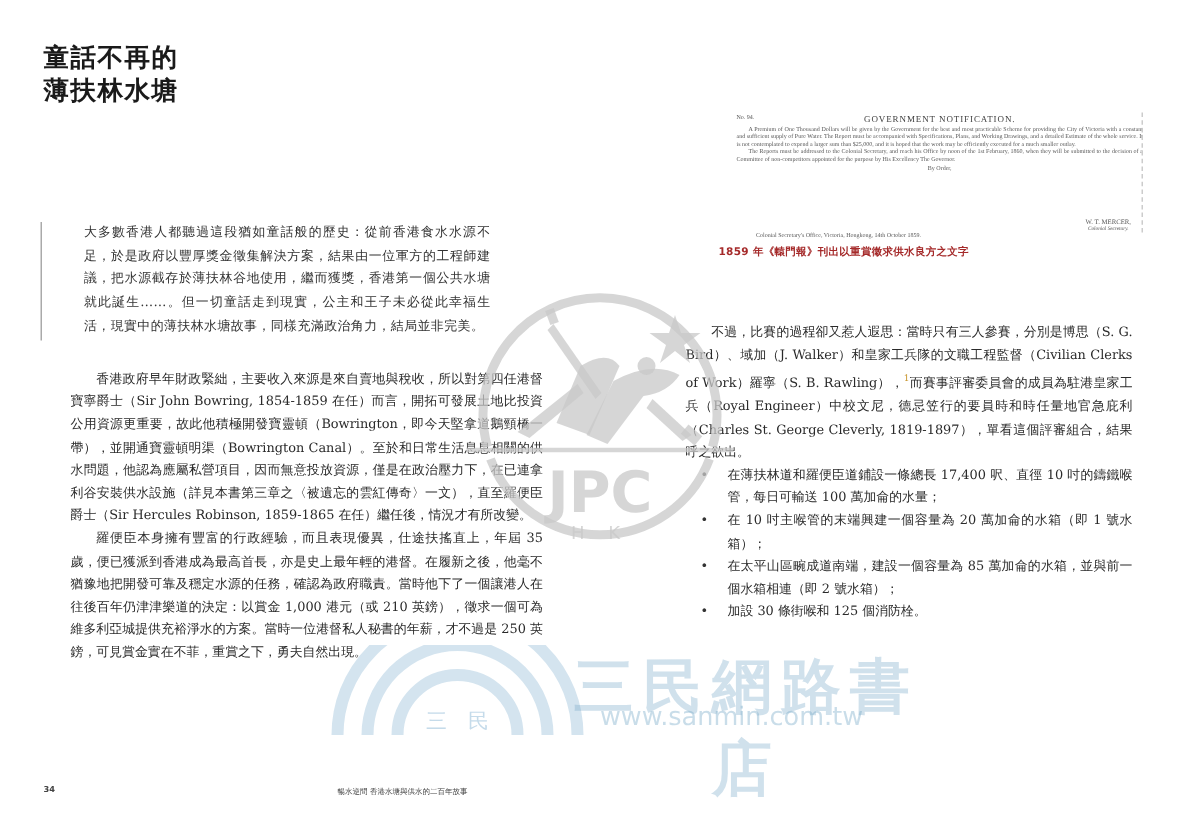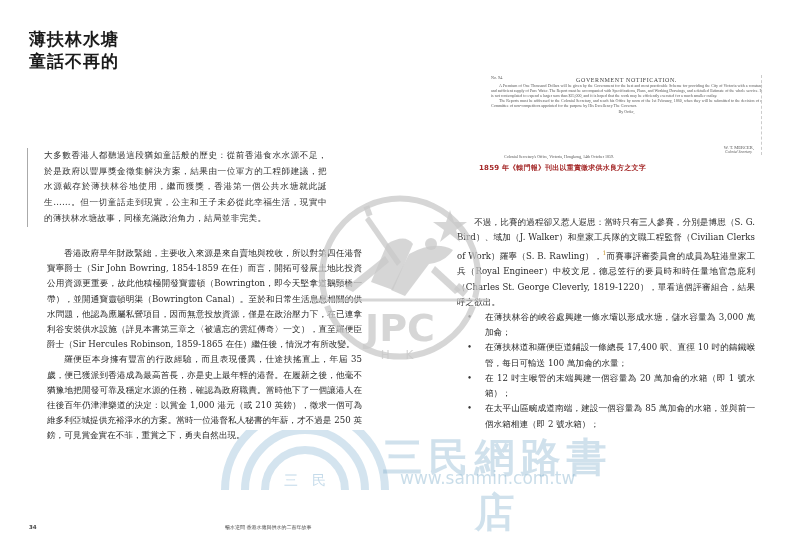--- a/index.html
+++ b/index.html
@@ -5,21 +5,21 @@
   * { box-sizing: border-box; margin: 0; padding: 0; }
   html, body { width: 800px; height: 547px; background: #ffffff; overflow: hidden; }
   body { position: relative; font-family: "DejaVu Serif", "Liberation Serif", serif; color: #222; }
 
   .page { position: absolute; top: 0; height: 547px; }
   .page-left { left: 0; width: 400px; }
   .page-right { left: 400px; width: 400px; margin-top: 48px; }
 
   .chapter-title { position: absolute; left: 29px; top: 28px; font-size: 17px; font-weight: bold; line-height: 22px; letter-spacing: 1px; color: #1a1a1a; }
 
-  .intro { position: absolute; left: 27px; top: 148px; width: 300px; border-left: 1px solid #aaa; padding-left: 16px; }
+  .intro { position: absolute; left: 27px; top: 148px; width: 300px; border-left: 1px solid #aaa; padding-left: 28px; }
   .intro p { font-size: 8.6px; line-height: 15.7px; color: #333; letter-spacing: 0.3px; text-align: justify; }
 
   .body-left { position: absolute; left: 47px; top: 246px; width: 315px; }
   .body-text p { font-size: 8.6px; line-height: 15.2px; color: #2a2a2a; text-align: justify; text-indent: 2em; }
 
   .footer { position: absolute; top: 524px; font-size: 5px; color: #444; font-family: "DejaVu Sans", sans-serif; }
   .folio { font-weight: bold; font-size: 5.5px; }
 
   .notice { position: absolute; left: 91px; top: 27px; width: 271px; height: 80px; font-family: "Liberation Serif", serif; color: #555; font-size: 4px; line-height: 5px; }
   .notice .no { position: absolute; left: 0; top: 0; font-size: 4px; }
@@ -44,22 +44,22 @@
   .wm-sanmin { position: absolute; left: 215px; top: 430px; width: 400px; height: 60px; pointer-events: none; }
   .wm-sanmin .arcs { position: absolute; left: 0; top: 0; }
   .wm-sanmin .cn { position: absolute; left: 165px; top: 0px; font-size: 40px; color: rgba(120, 170, 200, 0.35); font-family: "DejaVu Sans", sans-serif; letter-spacing: 6px; font-weight: bold; text-align: center; }
   .wm-sanmin .url { position: absolute; left: 185px; top: 38px; font-size: 17px; color: rgba(120, 170, 200, 0.4); font-family: "DejaVu Sans", sans-serif; }
 </style>
 </head>
 <body>
 
 <div class="page page-left">
   <div class="chapter-title">
+    <div>童話不再的</div>
     <div>薄扶林水塘</div>
-    <div>童話不再的</div>
   </div>
 
   <div class="intro">
     <p>大多數香港人都聽過這段猶如童話般的歷史：從前香港食水水源不足，於是政府以豐厚獎金徵集解決方案，結果由一位軍方的工程師建議，把水源截存於薄扶林谷地使用，繼而獲獎，香港第一個公共水塘就此誕生……。但一切童話走到現實，公主和王子未必從此幸福生活，現實中的薄扶林水塘故事，同樣充滿政治角力，結局並非完美。</p>
   </div>
 
   <div class="body-left body-text">
     <p>香港政府早年財政緊絀，主要收入來源是來自賣地與稅收，所以對第四任港督寶寧爵士（Sir John Bowring, 1854-1859 在任）而言，開拓可發展土地比投資公用資源更重要，故此他積極開發寶靈頓（Bowrington，即今天堅拿道鵝頸橋一帶），並開通寶靈頓明渠（Bowrington Canal）。至於和日常生活息息相關的供水問題，他認為應屬私營項目，因而無意投放資源，僅是在政治壓力下，在已連拿利谷安裝供水設施（詳見本書第三章之〈被遺忘的雲紅傳奇〉一文），直至羅便臣爵士（Sir Hercules Robinson, 1859-1865 在任）繼任後，情況才有所改變。</p>
     <p>羅便臣本身擁有豐富的行政經驗，而且表現優異，仕途扶搖直上，年屆 35 歲，便已獲派到香港成為最高首長，亦是史上最年輕的港督。在履新之後，他毫不猶豫地把開發可靠及穩定水源的任務，確認為政府職責。當時他下了一個讓港人在往後百年仍津津樂道的決定：以賞金 1,000 港元（或 210 英鎊），徵求一個可為維多利亞城提供充裕淨水的方案。當時一位港督私人秘書的年薪，才不過是 250 英鎊，可見賞金實在不菲，重賞之下，勇夫自然出現。</p>
   </div>
@@ -79,26 +79,26 @@
     <div class="sig">
       <div>W. T. MERCER,</div>
       <div class="title">Colonial Secretary.</div>
     </div>
     <div class="office">Colonial Secretary's Office, Victoria, Hongkong, 14th October 1859.</div>
   </div>
 
   <div class="caption">1859 年《轅門報》刊出以重賞徵求供水良方之文字</div>
 
   <div class="body-right body-text">
-    <p><span>不過，比賽的過程卻又惹人遐思：當時只有三人參賽，分別是博思（S. G. Bird）、域加（J. Walker）和皇家工兵隊的文職工程監督（Civilian Clerks of Work）羅寧（S. B. Rawling），</span><span class="footnote-mark">1</span><span>而賽事評審委員會的成員為駐港皇家工兵（Royal Engineer）中校文尼，德忌笠行的要員時和時任量地官急庇利（Charles St. George Cleverly, 1819-1220），單看這個評審組合，結果呼之欲出。</span></p>
+    <p><span>不過，比賽的過程卻又惹人遐思：當時只有三人參賽，分別是博思（S. G. Bird）、域加（J. Walker）和皇家工兵隊的文職工程監督（Civilian Clerks of Work）羅寧（S. B. Rawling），</span><span class="footnote-mark">1</span><span>而賽事評審委員會的成員為駐港皇家工兵（Royal Engineer）中校文尼，德忌笠行的要員時和時任量地官急庇利（Charles St. George Cleverly, 1819-1897），單看這個評審組合，結果呼之欲出。</span></p>
     <ul class="bullets">
-      <li>在薄扶林谷的峽谷處興建一條水壩以形成水塘，儲水容量為 3,000 萬加侖；</li>
       <li>在薄扶林道和羅便臣道鋪設一條總長 17,400 呎、直徑 10 吋的鑄鐵喉管，每日可輸送 100 萬加侖的水量；</li>
-      <li>在 12 吋主喉管的末端興建一個容量為 20 萬加侖的水箱（即 1 號水箱）；</li>
+      <li>在 10 吋主喉管的末端興建一個容量為 20 萬加侖的水箱（即 1 號水箱）；</li>
       <li>在太平山區畹成道南端，建設一個容量為 85 萬加侖的水箱，並與前一個水箱相連（即 2 號水箱）；</li>
+      <li>加設 30 條街喉和 125 個消防栓。</li>
     </ul>
   </div>
 
   <div class="footer" style="left:57px;">第一章　香港水塘開拓時代</div>
   <div class="footer folio" style="left:363px;">35</div>
 </div>
 
 <div class="wm-jpc">
   <svg width="190" height="190" viewBox="0 0 190 190">
     <g fill="none" stroke="#c8c8c8" stroke-opacity="0.75">

